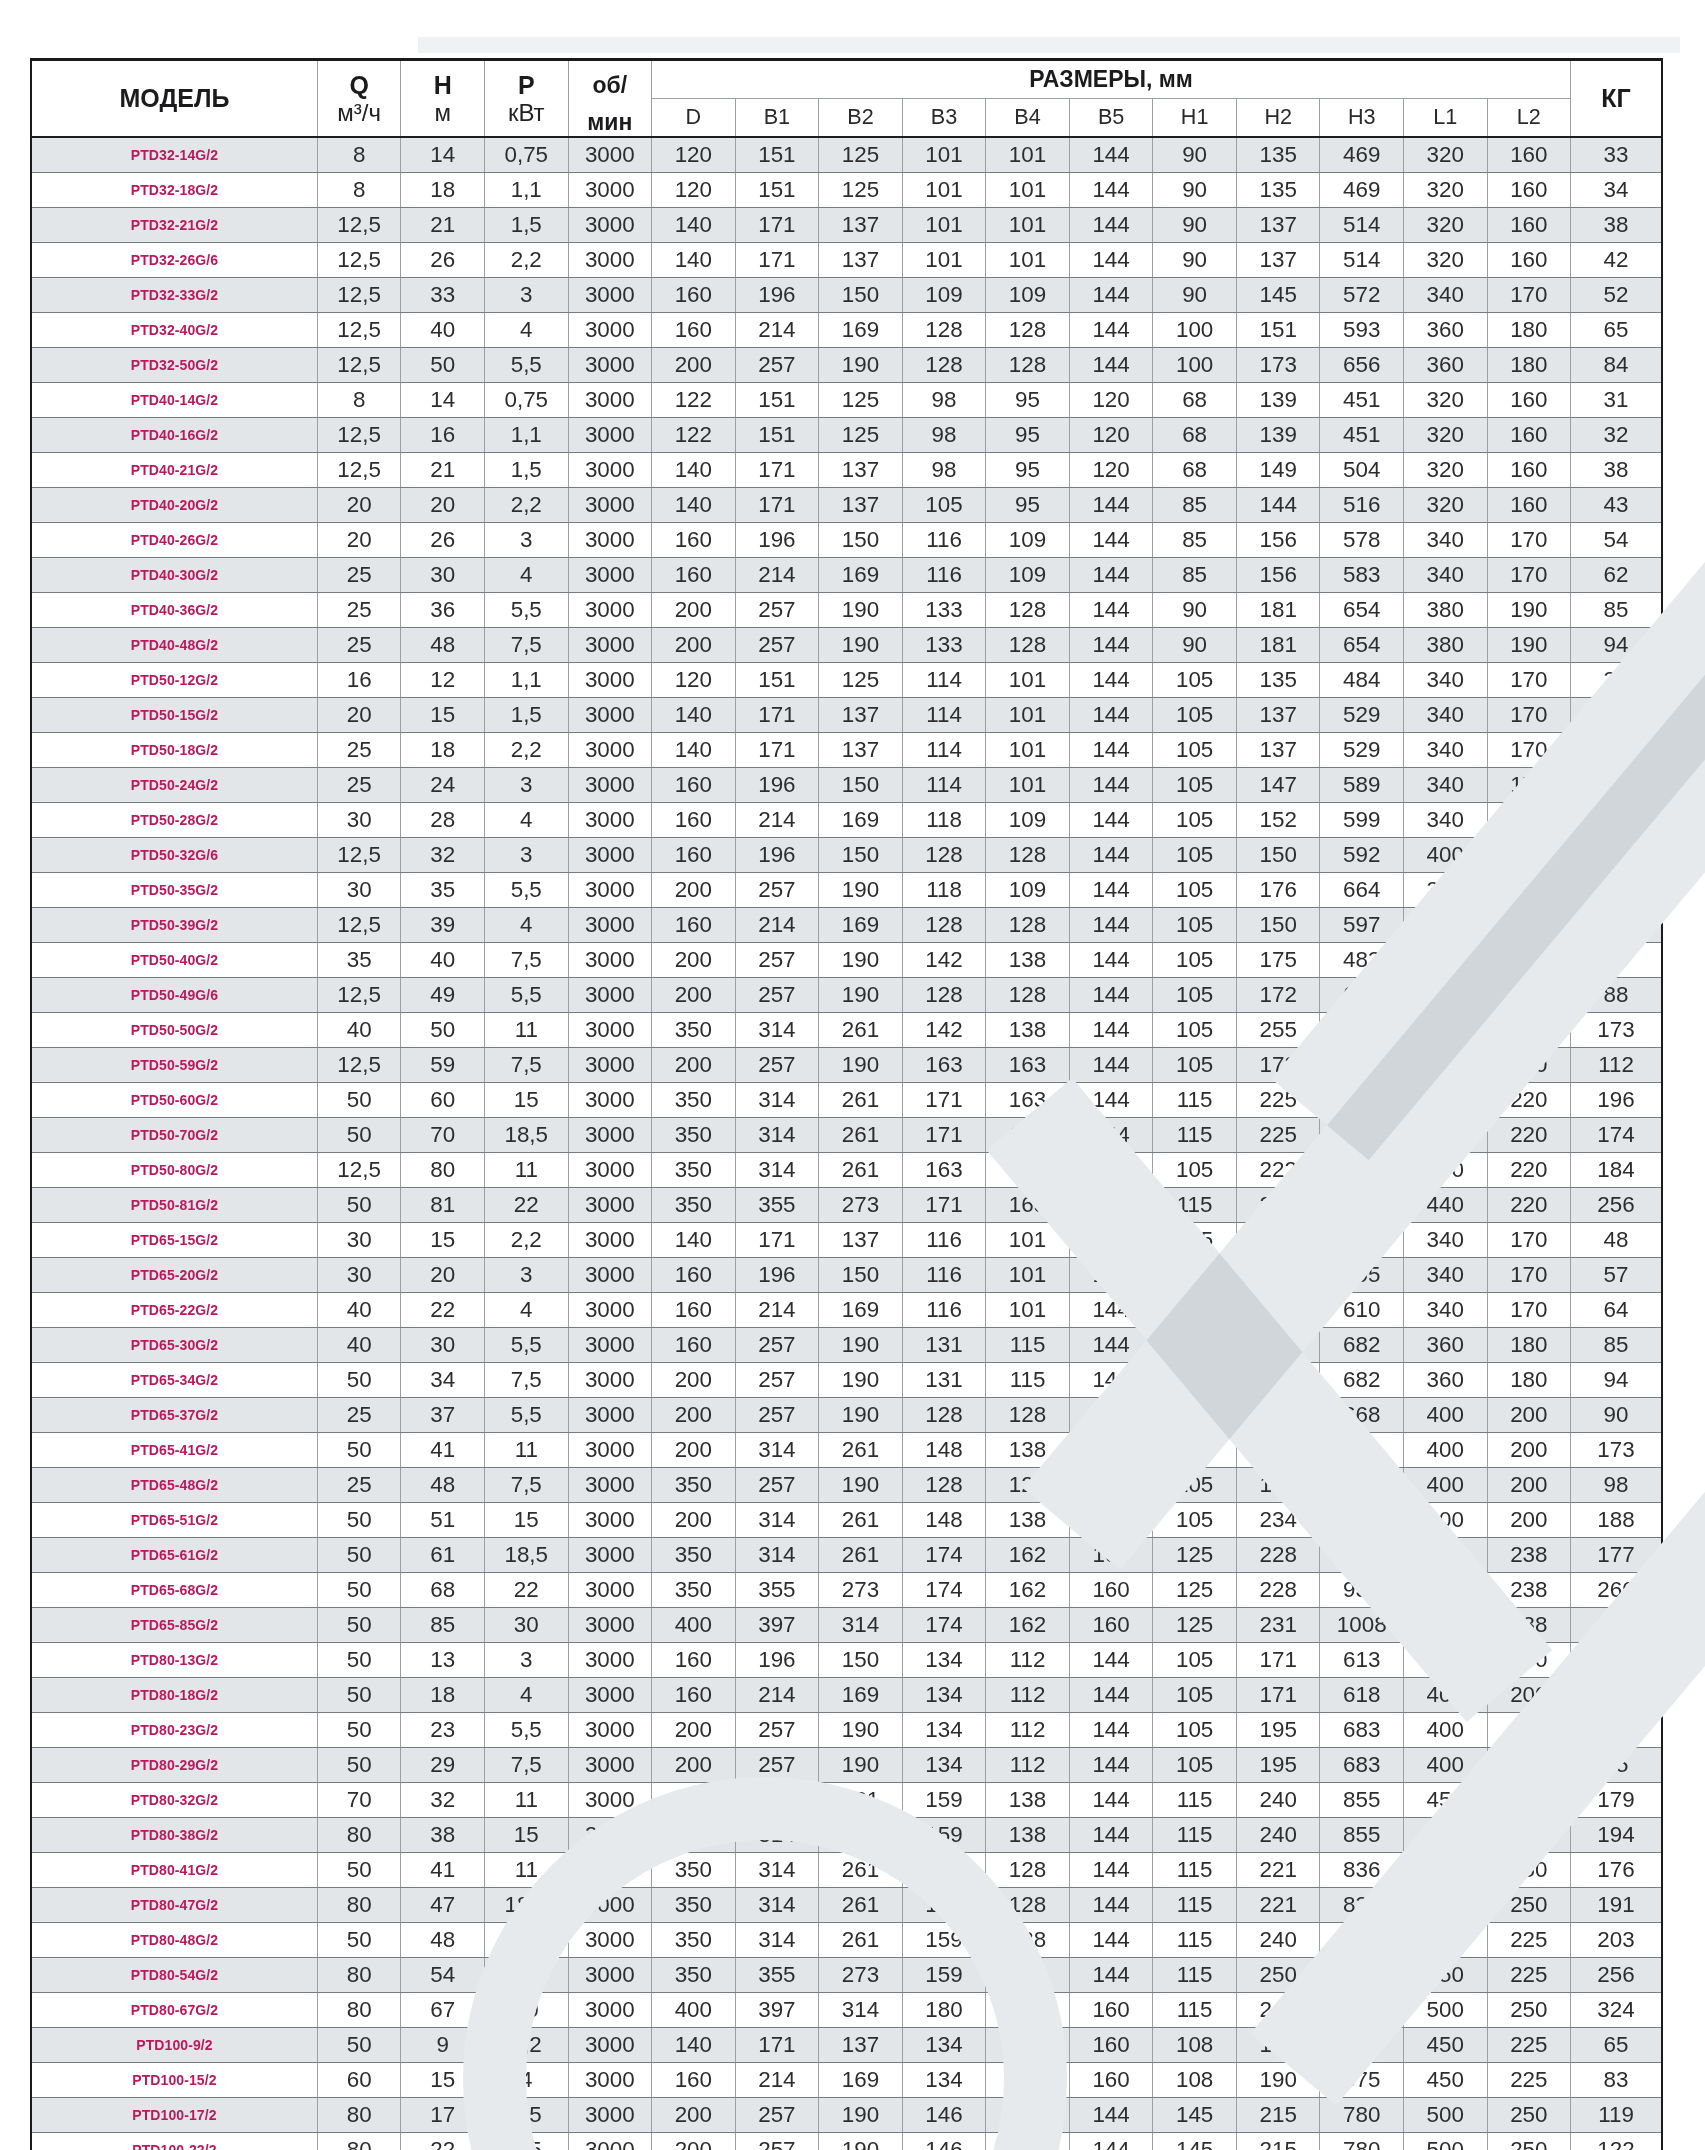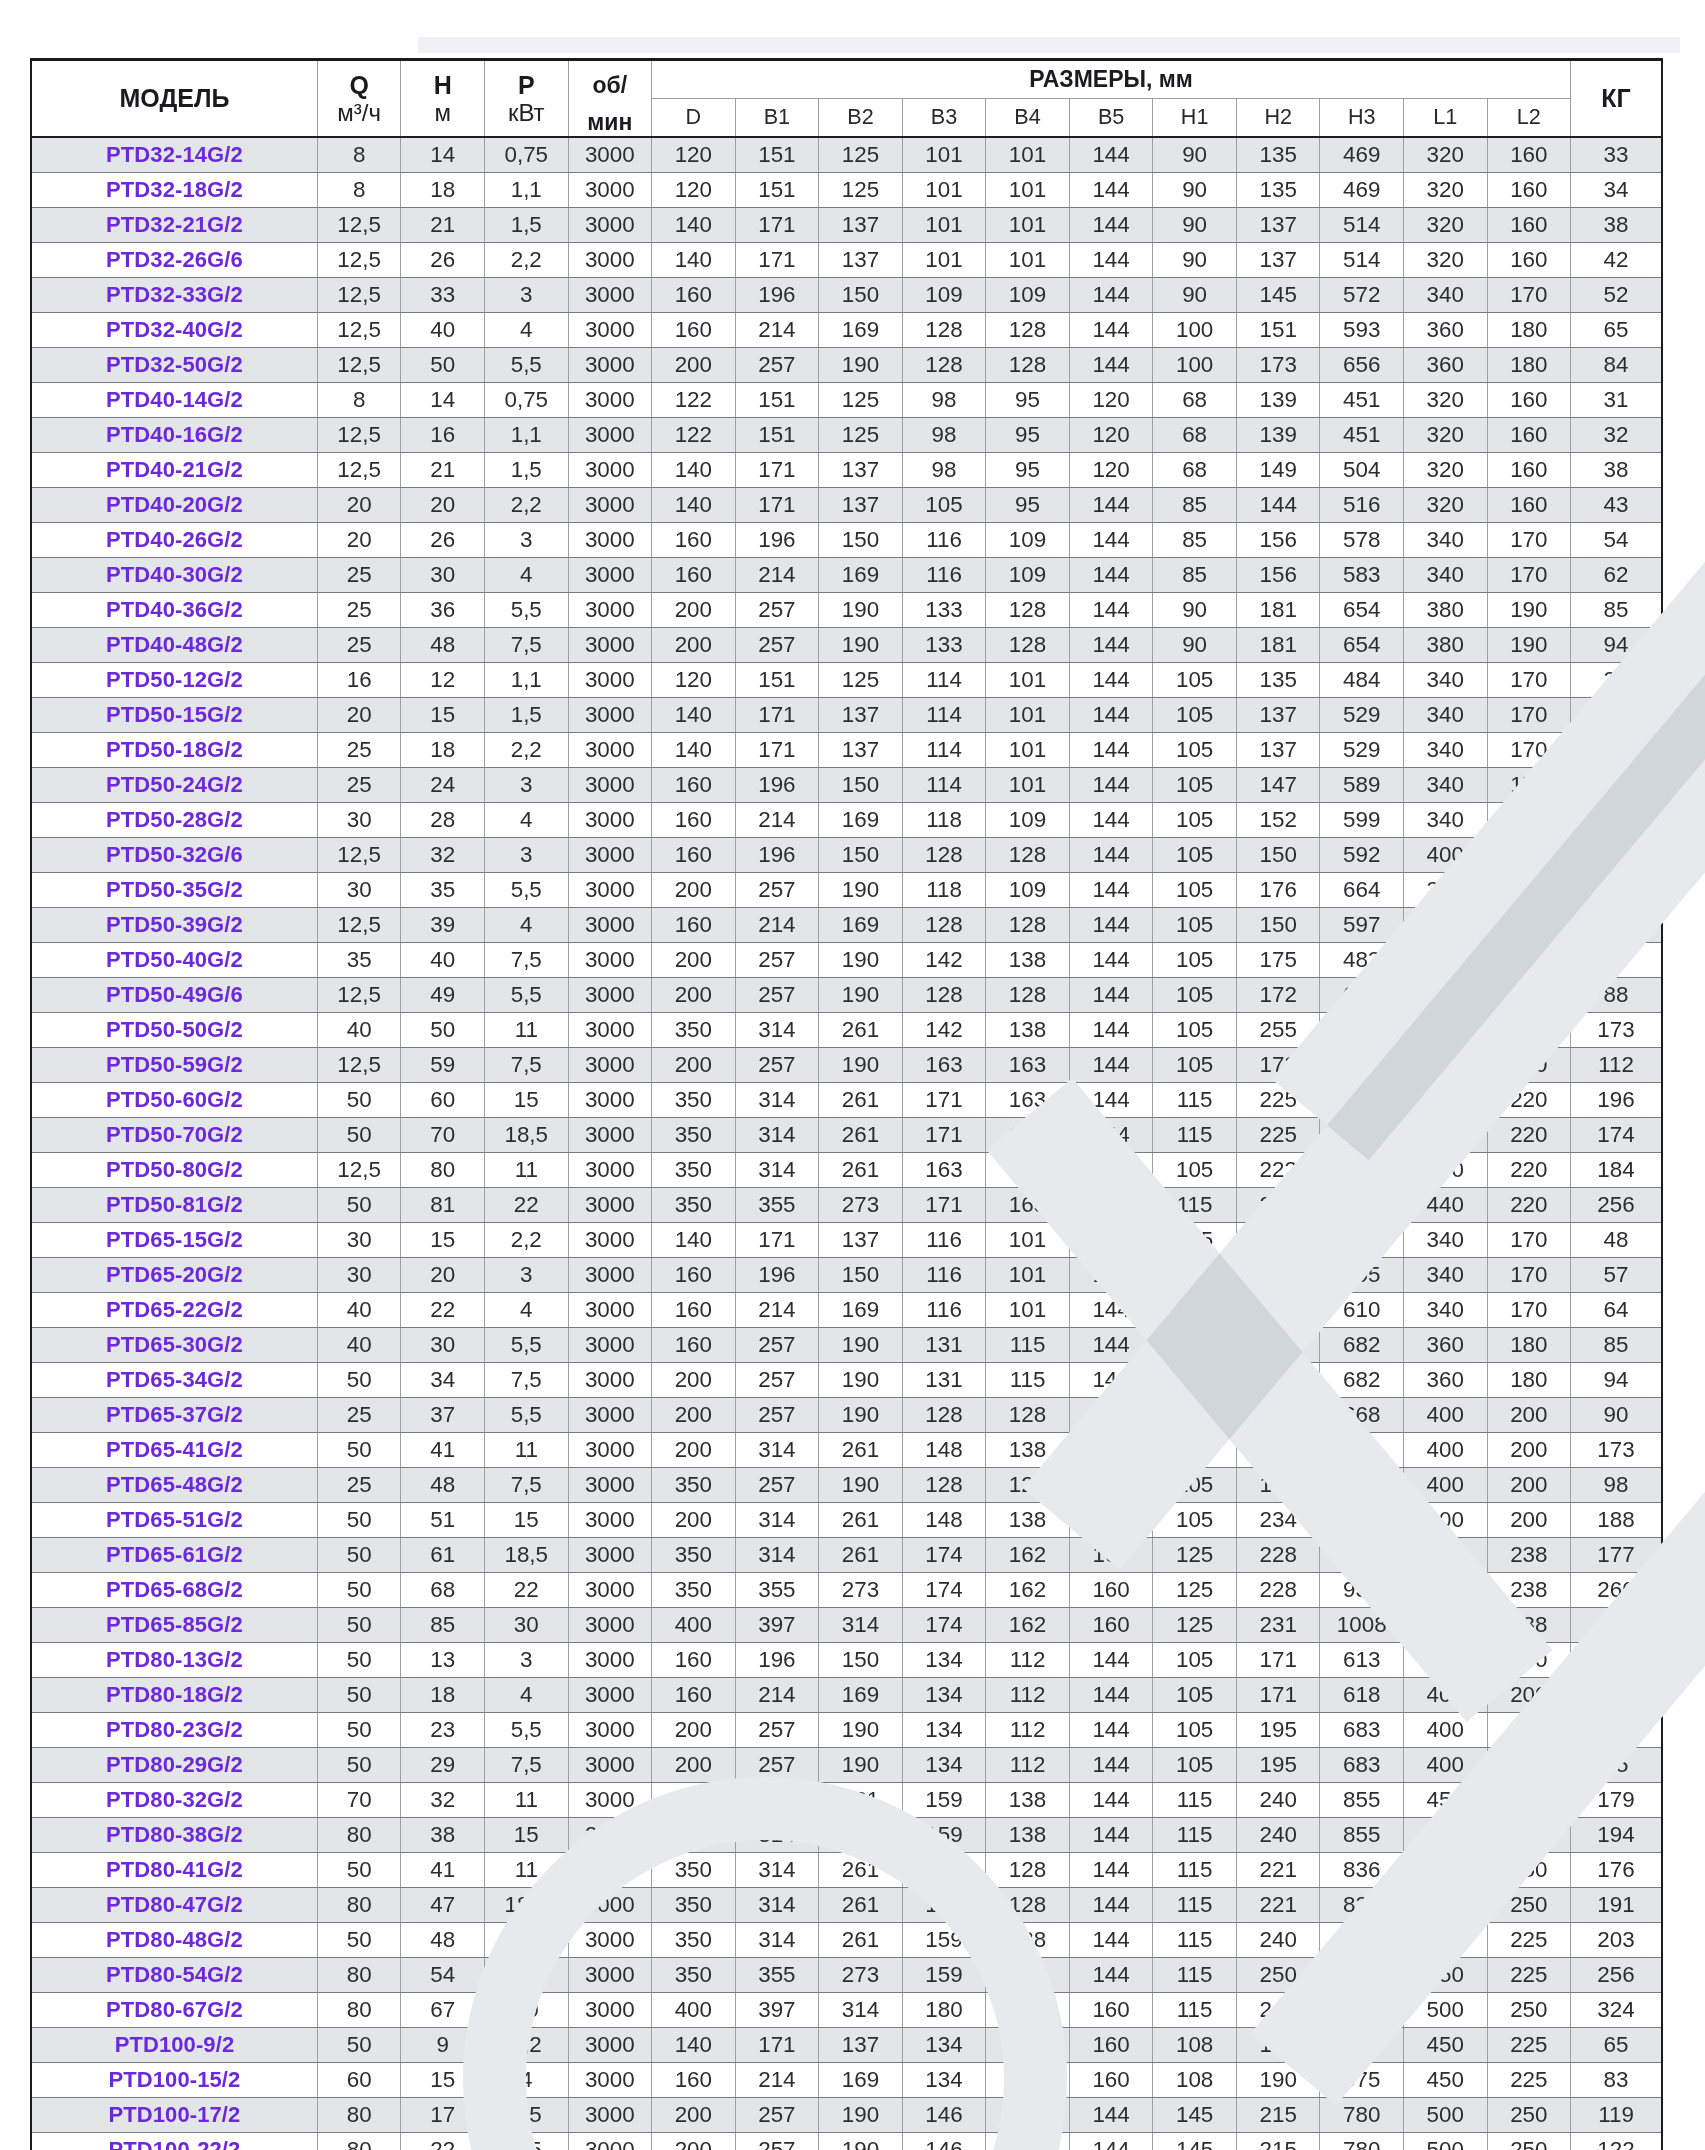--- a/index.html
+++ b/index.html
@@ -46,21 +46,21 @@
   th[rowspan="2"]{border-bottom:2.2px solid #1e1e1e;}
 
   tbody td{
     height:34px;padding:0;text-align:center;vertical-align:middle;
     font-size:22.4px;color:#2d2d2f;
     border-left:0.7px solid #9aa0a4;border-right:0.7px solid #9aa0a4;
     border-top:0.7px solid #777c80;border-bottom:0.7px solid #777c80;
   }
   tbody tr:nth-child(odd){background:#e2e6e9;}
   tbody tr:nth-child(even){background:#ffffff;}
-  tbody td.model{font-weight:700;font-size:22px;color:#6d28d9;letter-spacing:0.1px;}
+  tbody td.model{font-weight:700;font-size:14px;color:#be185d;letter-spacing:0.1px;}
 </style>
 </head>
 <body>
 
 <div class="page">
 
   <div class="watermark">
     <div class="wm-band wm-b5"></div>
     <div class="wm-band wm-b1"></div>
     <div class="wm-band wm-b2"></div>

